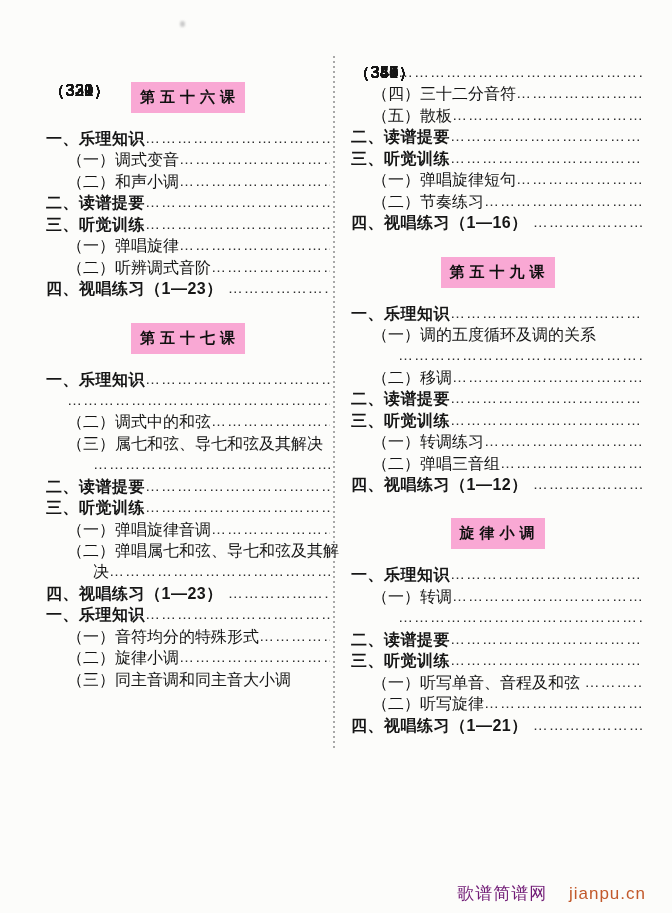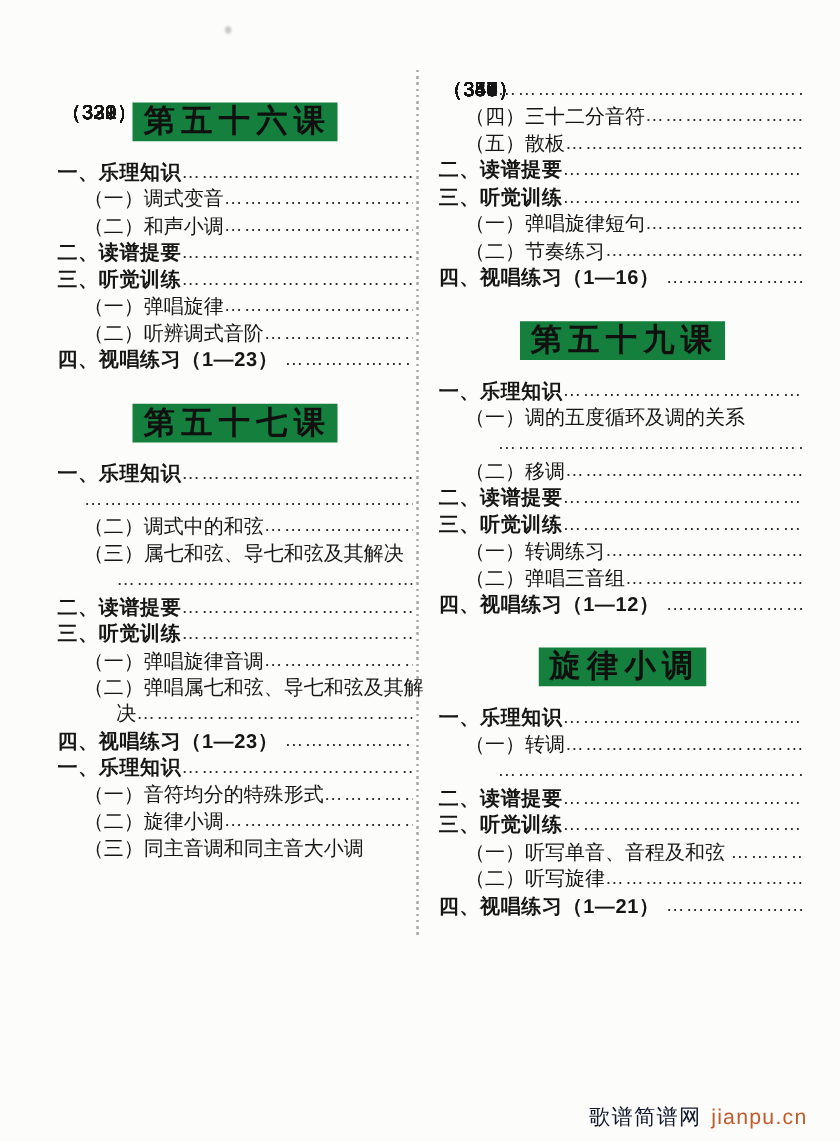--- a/index.html
+++ b/index.html
@@ -28,23 +28,23 @@
   }
 
   .col { position:absolute; }
   .col-left  { left:46px;  top:80px; width:284px; }
   .col-right { left:351px; top:62px; width:293px; }
 
   .heading { text-align:center; margin:23px 0 15px 0; }
   .col .heading:first-child { margin-top:2px; }
   .heading .hbox {
     display:inline-block;
-    background:#15803d;
+    background:#f9a8d4;
     color:#101010;
-    font-size:25px; font-weight:bold;
+    font-size:15px; font-weight:bold;
     letter-spacing:5px;
     padding:2px 5px 3px 9px;
     line-height:26px;
   }
 
   .entry {
     display:flex; align-items:baseline;
     height:21.45px; font-size:16px; line-height:21.45px;
     white-space:nowrap;
   }
@@ -62,21 +62,21 @@
     font-size:15px; letter-spacing:1px; color:#2b2b2b;
   }
   .entry .page { white-space:pre; font-weight:normal; margin-left:3px; letter-spacing:0.5px; }
   .entry.bold .page { font-weight:normal; }
 
   .footer {
     position:absolute; right:26px; bottom:8px;
     font-size:17px; letter-spacing:1px;
   }
   .footer .site-name { color:#9c9c9c; }
-  .footer .site-url  { color:#c2592b; margin-left:2px;text-align:right; }
+  .footer .site-url  { color:#c2592b; margin-left:16px;text-align:right; }
 </style>
 </head>
 <body style="background: rgb(252, 252, 250);">
 
 <div class="page">
   <div class="speck"></div>
   <div class="divider"></div>
   <div class="col col-left" id="col-0">
   <div class="heading">
     <span class="hbox">第五十六课</span>
@@ -374,16 +374,16 @@
     <span class="page">（358）</span>
   </div>
 
   <div class="entry i0 bold">
     <span class="text">四、视唱练习（1—21） </span>
     <span class="dots"></span>
     <span class="page">（358）</span>
   </div>
 </div>
   <div class="footer">
-    <span class="site-name" style="color: #0f172a;">歌谱简谱网</span>
+    <span class="site-name" style="color: #701a75;">歌谱简谱网</span>
     <span class="site-url" style="color: rgb(194, 89, 43);">jianpu.cn</span>
   </div>
 </div>
 
 </body></html>

